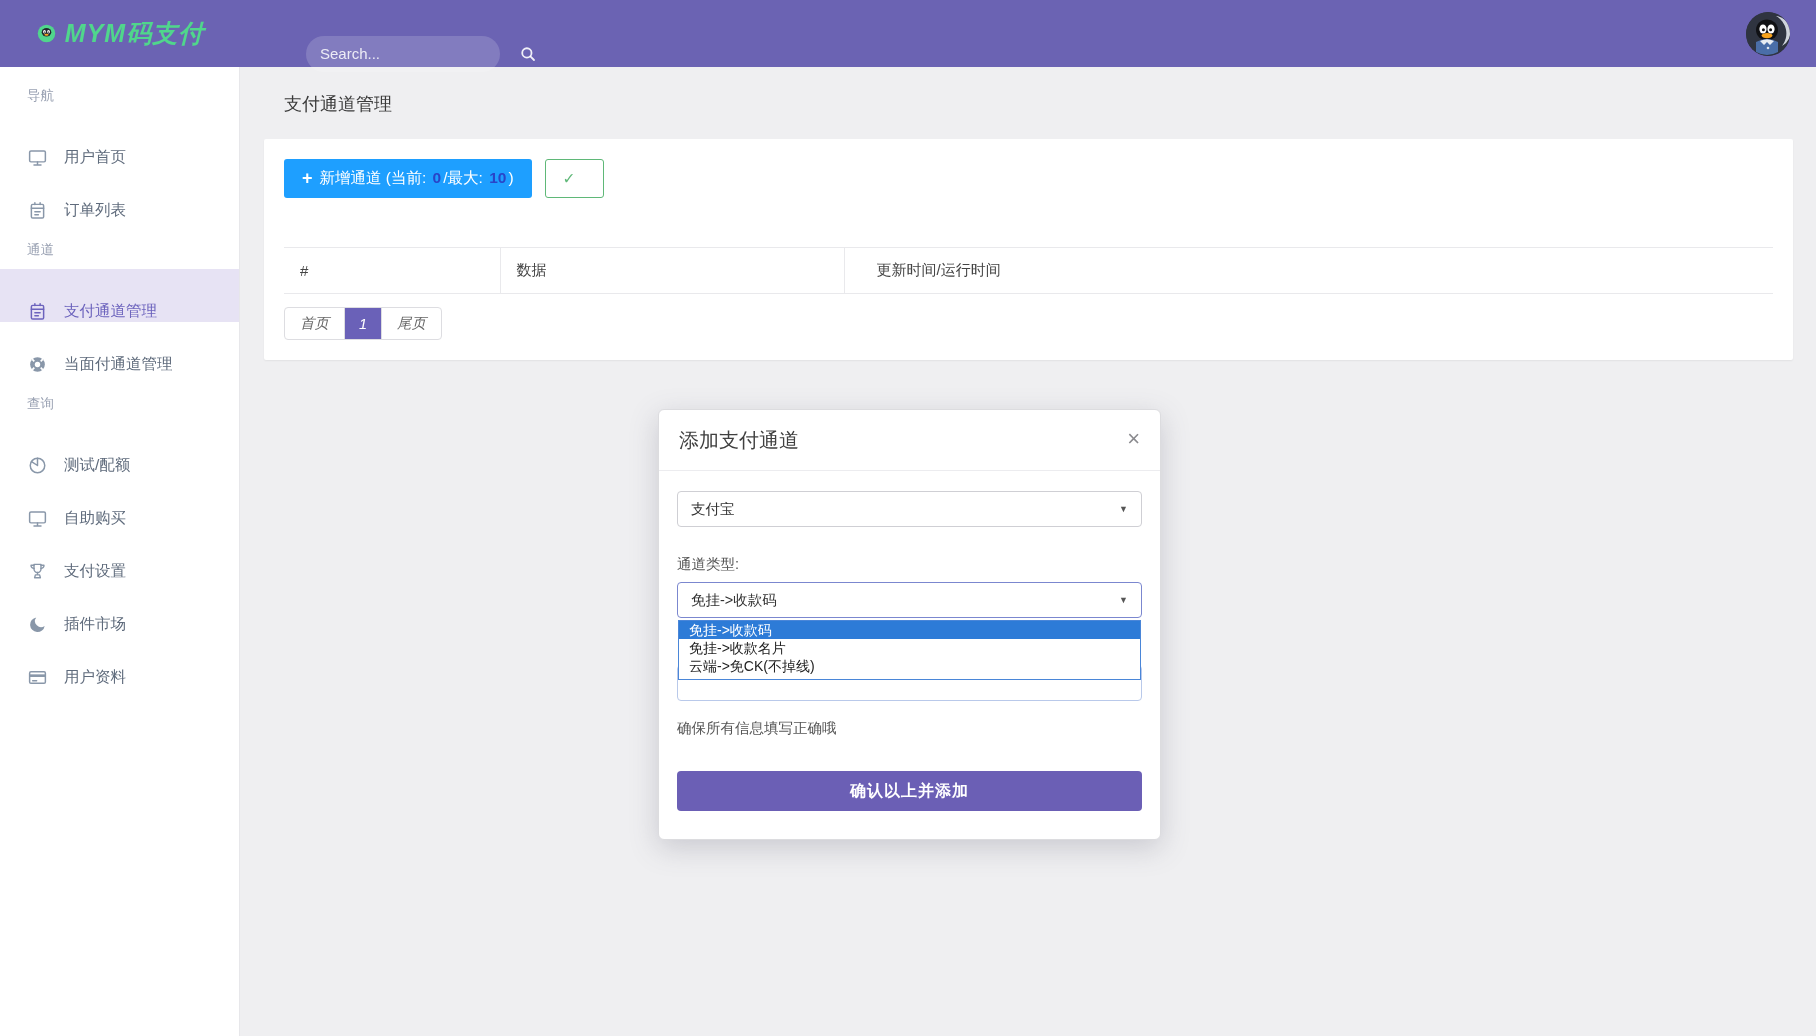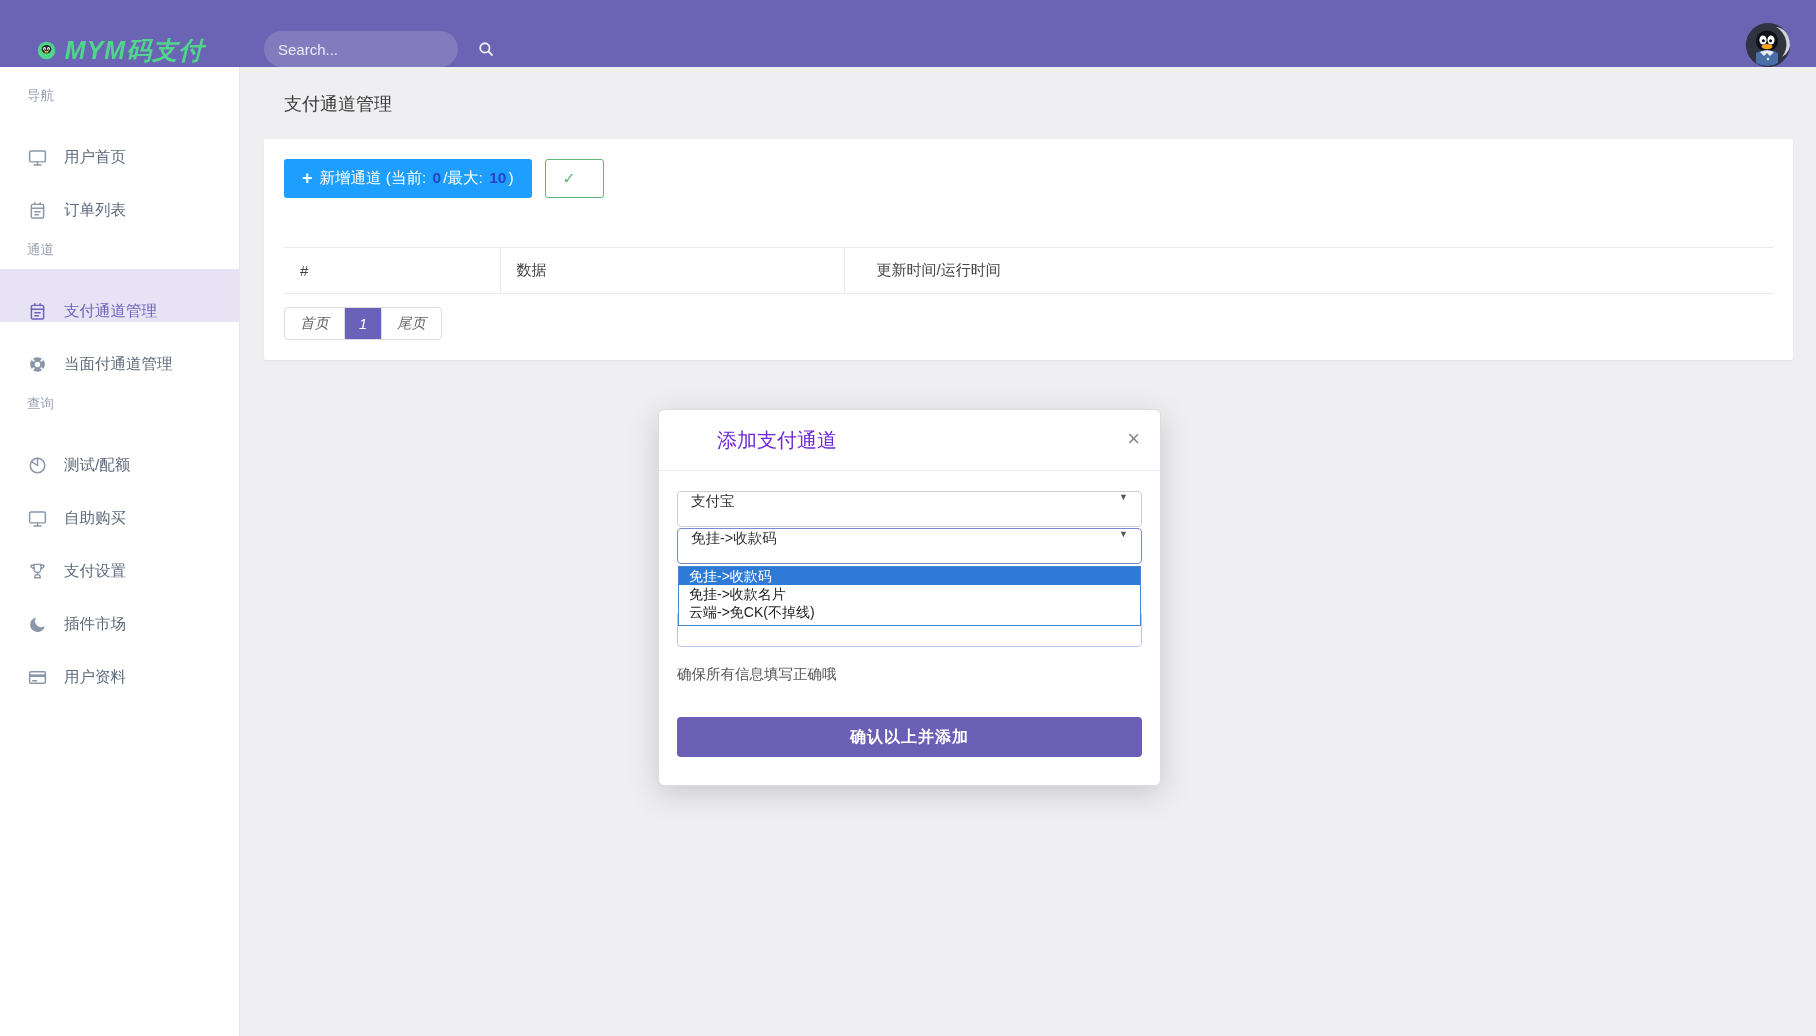--- a/index.html
+++ b/index.html
@@ -1,21 +1,21 @@
 <!DOCTYPE html>
 <html><head>
 <meta charset="utf-8">
 <style>
   * { margin:0; padding:0; box-sizing:border-box; }
   html,body { width:1816px; height:1036px; overflow:hidden; }
   body { font-family:"Liberation Sans","DejaVu Sans",sans-serif; background:#efeff1; }
   .stage { position:relative; width:1816px; height:1036px; }
 
   
-  .navbar { position:absolute; top:0; left:0; right:0; height:67px; background:#6b63b3; display:flex; align-items:flex-end; z-index:20; }
+  .navbar { position:absolute; top:0; left:0; right:0; height:67px; background:#6b63b3; display:flex; align-items:center; z-index:20;gap:42px; }
   .logo { width:240px; display:flex; align-items:center; justify-content:center; gap:8px; cursor:pointer; }
   .logo-text { color:#50d68c; font-size:25px; font-weight:bold; font-style:italic; letter-spacing:1px; }
   .search-pill { margin-left:24px; width:194px; height:36px; border-radius:18px; background:rgba(255,255,255,0.16); display:flex; align-items:center; padding:0 14px;margin-top:40px; }
   .search-pill input { flex:1; background:transparent; border:none; outline:none; color:#ffffff; font-size:15px; font-family:inherit; }
   .search-pill input::placeholder { color:rgba(255,255,255,0.85); }
   .nav-spacer { flex:1; }
   .avatar { width:44px; height:44px; border-radius:50%; margin-right:26px; overflow:hidden; cursor:pointer; background:#2f3440; }
 
   
   .sidebar { position:absolute; top:67px; left:0; bottom:0; width:240px; background:#ffffff; border-right:1px solid #e7e7ea; z-index:10; }
@@ -38,25 +38,25 @@
   .datatable th:last-child { border-right:none;padding-left:32px; }
   .col-a { width:216px; } .col-b { width:344px; }
   .pagination { display:inline-flex; margin-top:13px; border:1px solid #dddde1; border-radius:4px; overflow:hidden; background:#fff; }
   .pg { height:31px; display:flex; align-items:center; justify-content:center; padding:0 15px; color:#666; font-size:14.5px; cursor:pointer; border-left:1px solid #dddde1;font-style:italic; }
   .pg:first-child { border-left:none; }
   .pg.active { background:#6a61b8; color:#fff; padding:0 14px; cursor:default; }
 
   
   .modal { position:absolute; left:658px; top:409px; width:503px; background:#ffffff; border:1px solid #dcdcdf; border-radius:6px; box-shadow:0 8px 28px rgba(90,90,110,0.25); z-index:30; }
   .modal-head { position:relative; height:61px; border-bottom:1px solid #ececef; display:flex; align-items:center; padding:0 20px; }
-  .modal-title { font-size:20px; color:#6d28d9;margin-left:38px; }
+  .modal-title { font-size:20px; color:#404040; }
   .modal-close { position:absolute; right:16px; top:14px; font-size:22px; color:#8a8a8e; cursor:pointer; line-height:1; padding:4px; }
   .modal-body { position:relative; padding:20px 18px 28px 18px; }
   .field-label { font-size:14.5px; color:#555; margin-bottom:8px; }
-  .sel { height:36px; border:1px solid #cfcfd4; border-radius:4px; display:flex; justify-content:space-between; padding:0 13px; font-size:14.5px; color:#333; background:#fff; cursor:pointer; }
+  .sel { height:36px; border:1px solid #cfcfd4; border-radius:4px; display:flex; align-items:center; justify-content:space-between; padding:0 13px; font-size:14.5px; color:#333; background:#fff; cursor:pointer; }
   .sel .caret { font-size:9px; color:#555; }
   .field2 { margin-top:28px; }
   .sel-wrap { position:relative; margin-top:1px; }
   .sel.focused { border-color:#7b87cf; }
   .dropdown { position:absolute; left:1px; right:1px; top:calc(100% + 2px); background:#ffffff; border:1px solid #4a86d8; padding-bottom:4px; z-index:6; }
   .opt { height:18px; line-height:18px; padding:0 10px; font-size:14px; color:#222; cursor:pointer; white-space:nowrap; }
   .opt.hl { background:#2d7bd7; color:#ffffff; }
   .ghost-input { height:36px; border:1px solid #b9c9ea; border-radius:4px; margin-top:47px; background:#fff; }
   .hint { margin-top:18px; font-size:14.5px; color:#555; }
   .btn-submit { margin-top:33px; width:100%; height:40px; background:#6b5fb5; color:#ffffff; border:none; border-radius:4px; font-size:16px; font-weight:bold; cursor:pointer; font-family:inherit; letter-spacing:1px; }
@@ -249,20 +249,21 @@
       <span class="modal-title">添加支付通道</span>
       <span class="modal-close">×</span>
     </div>
     <div class="modal-body">
 
       <div class="sel">
         <span>支付宝</span>
         <span class="caret">▼</span>
       </div>
 
+      <div class="field-label field2">通道类型:</div>
       <div class="sel-wrap">
         <div class="sel focused">
           <span>免挂-&gt;收款码</span>
           <span class="caret">▼</span>
         </div>
         <div class="dropdown">
           <div class="opt hl">免挂-&gt;收款码</div>
           <div class="opt">免挂-&gt;收款名片</div>
           <div class="opt">云端-&gt;免CK(不掉线)</div>
         </div>

